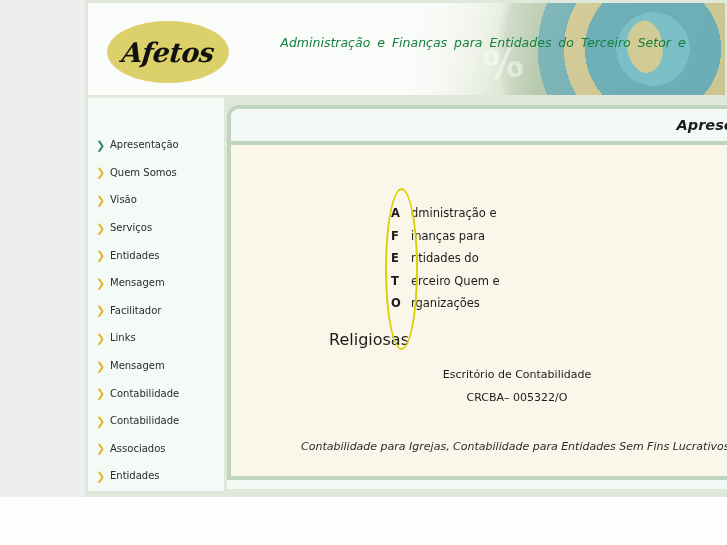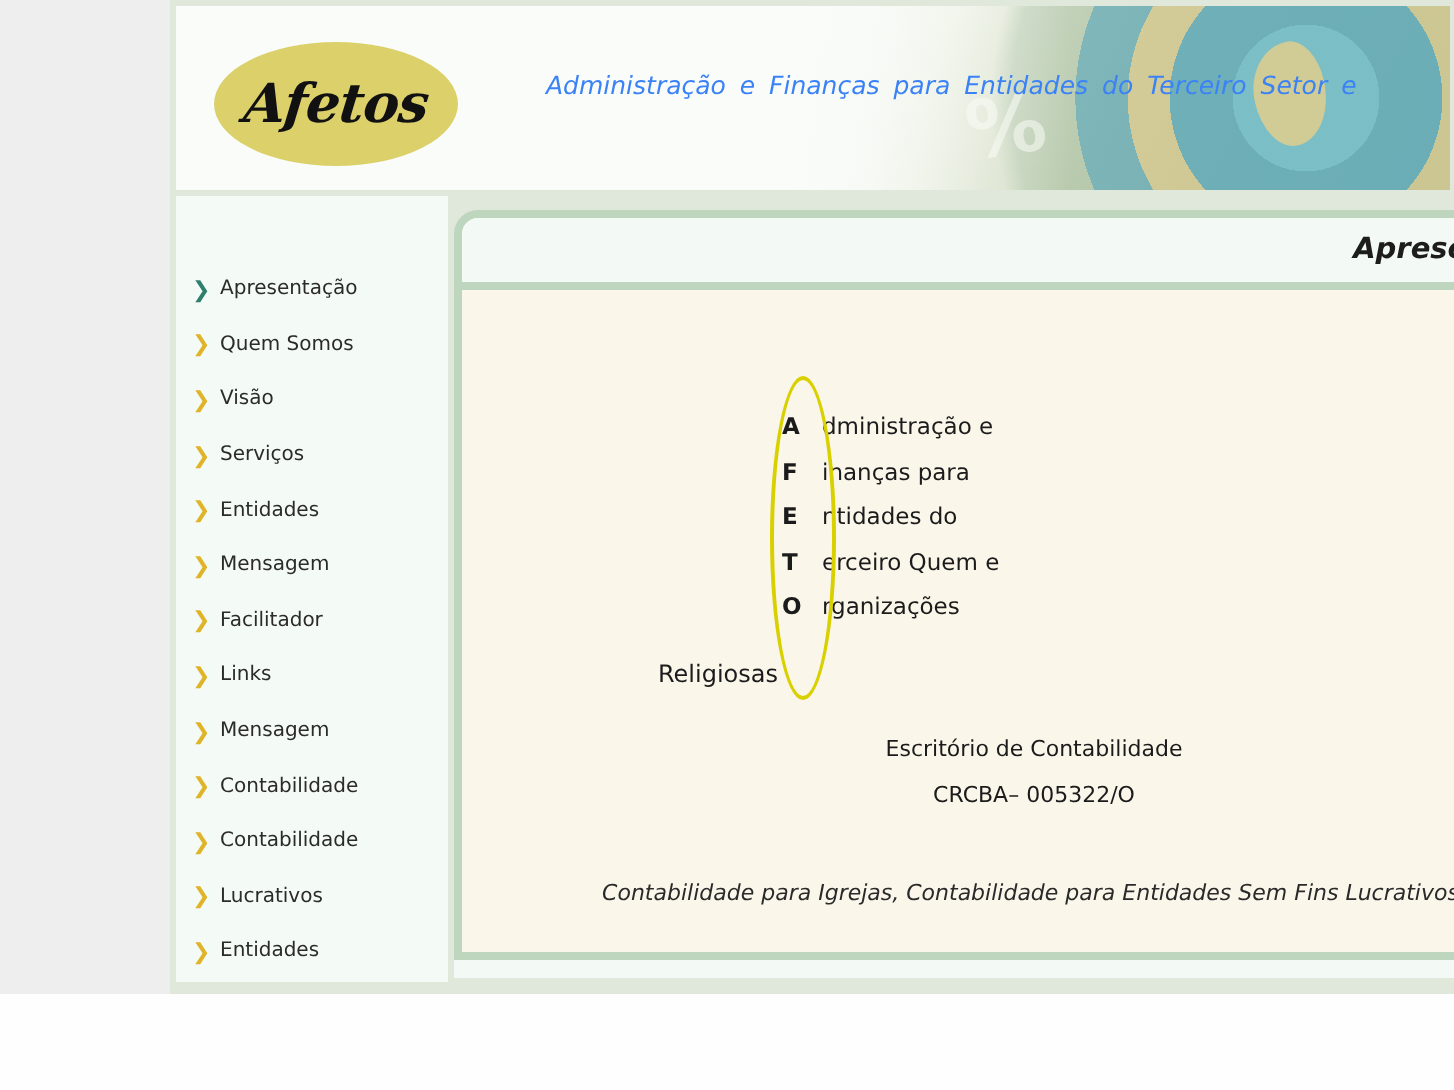--- a/index.html
+++ b/index.html
@@ -102,25 +102,26 @@
     font-size: 27px;
     color: #111111;
     letter-spacing: -0.5px;
     transform: skewX(-6deg);
   }
 
   #tagline {
     position: absolute;
     left: 185px; top: 28px;
     width: 420px;
+    text-align: center;
     font-family: "DejaVu Sans", sans-serif;
     font-style: italic;
     font-size: 12.5px;
     line-height: 23px;
-    color: #3b82f6;
+    color: #15803d;
     word-spacing: 3px;
   }
 
   
   #sidebar {
     position: absolute;
     left: 3px; top: 98px;
     width: 136px;
     height: 393px;
     background: #f4faf5;
@@ -201,21 +202,21 @@
   .acrostic-row .cap {
     width: 14px;
     font-weight: bold;
     text-align: left;
   }
   .acrostic-row .rest { padding-left: 6px; text-align: center; }
   #acrostic-last {
     position: absolute;
     left: 98px;
     top: 185px;
-    font-size: 12px;
+    font-size: 16px;
     color: #1b1b1b;
   }
   #oval {
     position: absolute;
     left: 154px;
     top: 43px;
     width: 29px;
     height: 158px;
     border: 2.5px solid #d9d000;
     border-radius: 50%;
@@ -310,21 +311,21 @@
         <div class="menu-item">
           <span class="arrow">❯</span>
           <span>Contabilidade</span>
         </div>
         <div class="menu-item">
           <span class="arrow">❯</span>
           <span>Contabilidade</span>
         </div>
         <div class="menu-item">
           <span class="arrow">❯</span>
-          <span>Lucrativos</span>
+          <span>Associados</span>
         </div>
         <div class="menu-item">
           <span class="arrow">❯</span>
           <span>Entidades</span>
         </div>
       </nav>
   </div>
 
   <div id="content">
     <div id="content-header">

